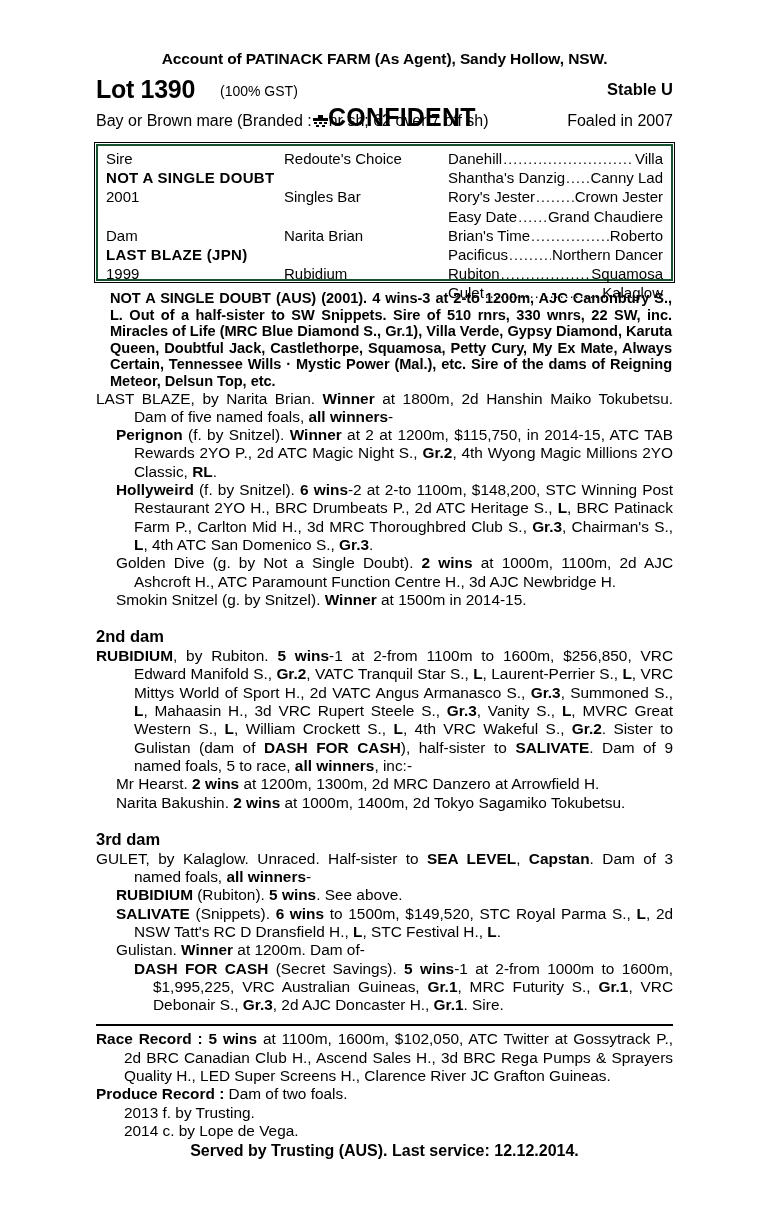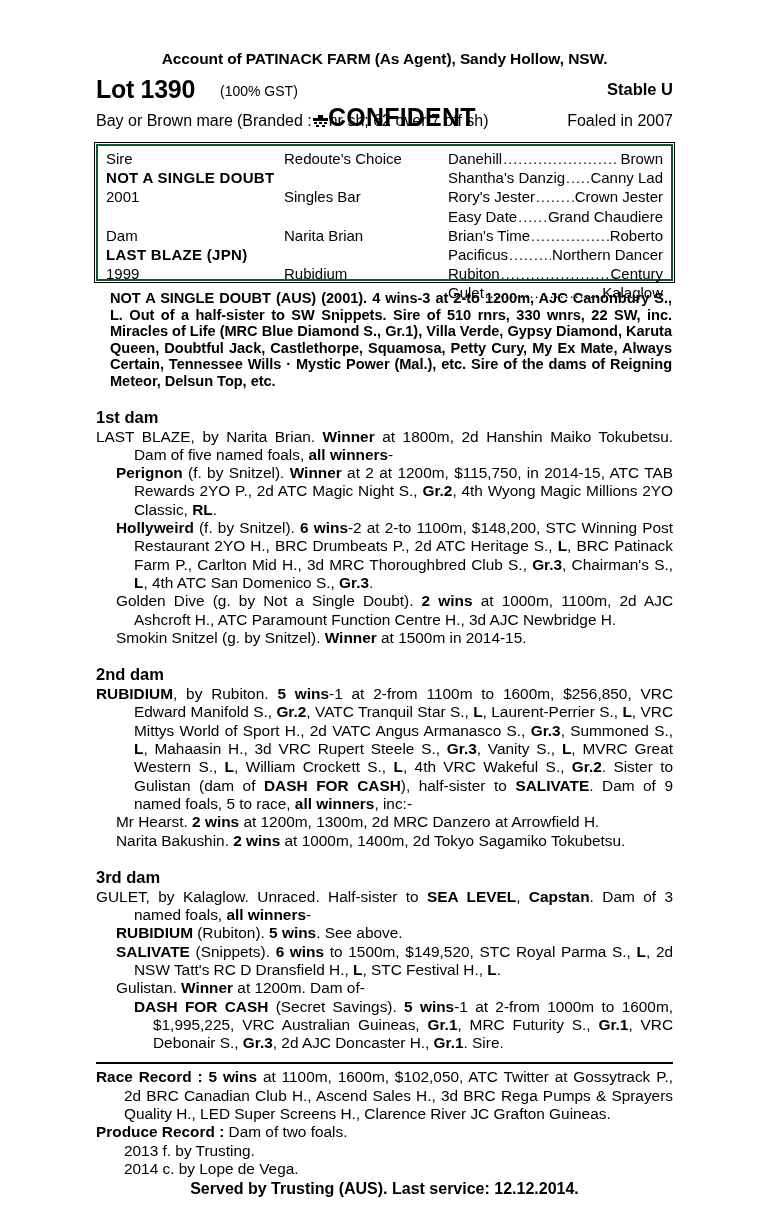--- a/index.html
+++ b/index.html
@@ -246,21 +246,21 @@
       <span class="desc-foaled">Foaled in 2007</span>
     </div>
 
     <div class="ped-box" id="ped-box">
         <div class="ped-row">
           <span class="ped-c1">Sire</span>
           <span class="ped-c2">Redoute's Choice</span>
           <span class="ped-c3">
             <span class="gp-sire">Danehill</span>
             <span class="leader">................................................................</span>
-            <span class="gp-dam">Brown</span>
+            <span class="gp-dam">Villa</span>
           </span>
         </div>
         <div class="ped-row">
           <span class="ped-c1 bold">NOT A SINGLE DOUBT</span>
           <span class="ped-c2"></span>
           <span class="ped-c3">
             <span class="gp-sire">Shantha's Danzig</span>
             <span class="leader">................................................................</span>
             <span class="gp-dam">Canny Lad</span>
           </span>
@@ -300,38 +300,37 @@
             <span class="leader">................................................................</span>
             <span class="gp-dam">Northern Dancer</span>
           </span>
         </div>
         <div class="ped-row">
           <span class="ped-c1">1999</span>
           <span class="ped-c2">Rubidium</span>
           <span class="ped-c3">
             <span class="gp-sire">Rubiton</span>
             <span class="leader">................................................................</span>
-            <span class="gp-dam">Century</span>
+            <span class="gp-dam">Squamosa</span>
           </span>
         </div>
         <div class="ped-row">
           <span class="ped-c1"></span>
           <span class="ped-c2"></span>
           <span class="ped-c3">
             <span class="gp-sire">Gulet</span>
             <span class="leader">................................................................</span>
             <span class="gp-dam">Kalaglow</span>
           </span>
         </div>
       </div>
 
     <div class="sire-summary">NOT A SINGLE DOUBT (AUS) (2001). 4 wins-3 at 2-to 1200m, AJC Canonbury S., L. Out of a half-sister to SW Snippets. Sire of 510 rnrs, 330 wnrs, 22 SW, inc. Miracles of Life (MRC Blue Diamond S., Gr.1), Villa Verde, Gypsy Diamond, Karuta Queen, Doubtful Jack, Castlethorpe, Squamosa, Petty Cury, My Ex Mate, Always Certain, Tennessee Wills · Mystic Power (Mal.), etc. Sire of the dams of Reigning Meteor, Delsun Top, etc.</div>
 
     <div id="dam-sections">
-        <div class="dam-head">1st dam</div>
         <div class="ped-para ind0">LAST BLAZE, by Narita Brian. <b>Winner</b> at 1800m, 2d Hanshin Maiko Tokubetsu. Dam of five named foals, <b>all winners</b>-</div>
         <div class="ped-para ind1"><b>Perignon</b> (f. by Snitzel). <b>Winner</b> at 2 at 1200m, $115,750, in 2014-15, ATC TAB Rewards 2YO P., 2d ATC Magic Night S., <b>Gr.2</b>, 4th Wyong Magic Millions 2YO Classic, <b>RL</b>.</div>
         <div class="ped-para ind1"><b>Hollyweird</b> (f. by Snitzel). <b>6 wins</b>-2 at 2-to 1100m, $148,200, STC Winning Post Restaurant 2YO H., BRC Drumbeats P., 2d ATC Heritage S., <b>L</b>, BRC Patinack Farm P., Carlton Mid H., 3d MRC Thoroughbred Club S., <b>Gr.3</b>, Chairman's S., <b>L</b>, 4th ATC San Domenico S., <b>Gr.3</b>.</div>
         <div class="ped-para ind1">Golden Dive (g. by Not a Single Doubt). <b>2 wins</b> at 1000m, 1100m, 2d AJC Ashcroft H., ATC Paramount Function Centre H., 3d AJC Newbridge H.</div>
         <div class="ped-para ind1">Smokin Snitzel (g. by Snitzel). <b>Winner</b> at 1500m in 2014-15.</div>
         <div class="dam-head">2nd dam</div>
         <div class="ped-para ind0"><b>RUBIDIUM</b>, by Rubiton. <b>5 wins</b>-1 at 2-from 1100m to 1600m, $256,850, VRC Edward Manifold S., <b>Gr.2</b>, VATC Tranquil Star S., <b>L</b>, Laurent-Perrier S., <b>L</b>, VRC Mittys World of Sport H., 2d VATC Angus Armanasco S., <b>Gr.3</b>, Summoned S., <b>L</b>, Mahaasin H., 3d VRC Rupert Steele S., <b>Gr.3</b>, Vanity S., <b>L</b>, MVRC Great Western S., <b>L</b>, William Crockett S., <b>L</b>, 4th VRC Wakeful S., <b>Gr.2</b>. Sister to Gulistan (dam of <b>DASH FOR CASH</b>), half-sister to <b>SALIVATE</b>. Dam of 9 named foals, 5 to race, <b>all winners</b>, inc:-</div>
         <div class="ped-para ind1">Mr Hearst. <b>2 wins</b> at 1200m, 1300m, 2d MRC Danzero at Arrowfield H.</div>
         <div class="ped-para ind1">Narita Bakushin. <b>2 wins</b> at 1000m, 1400m, 2d Tokyo Sagamiko Tokubetsu.</div>
         <div class="dam-head">3rd dam</div>

